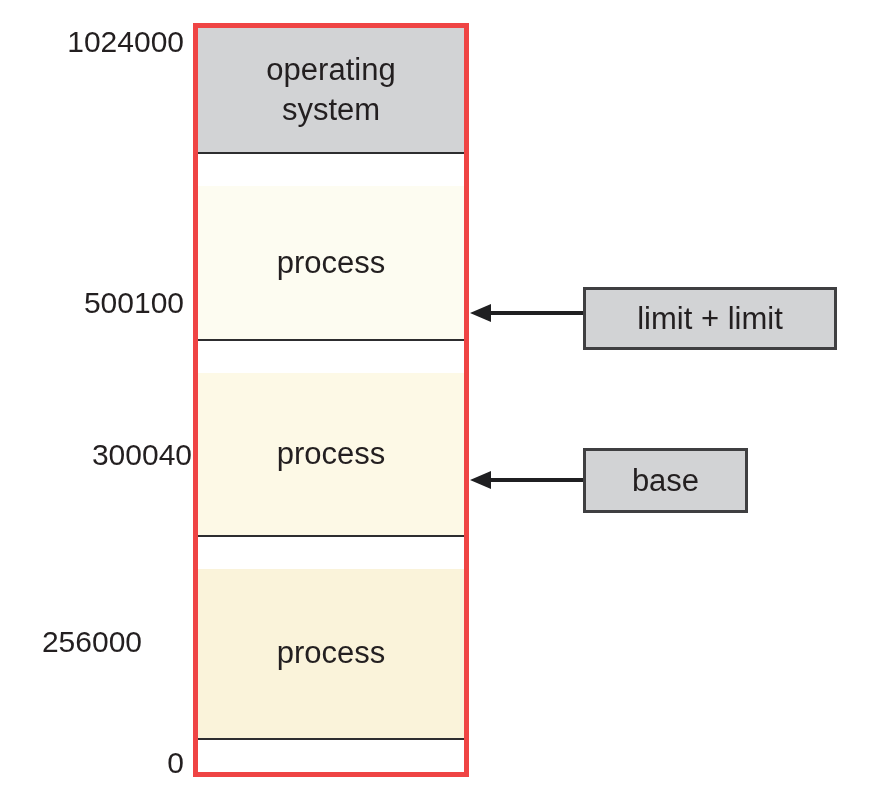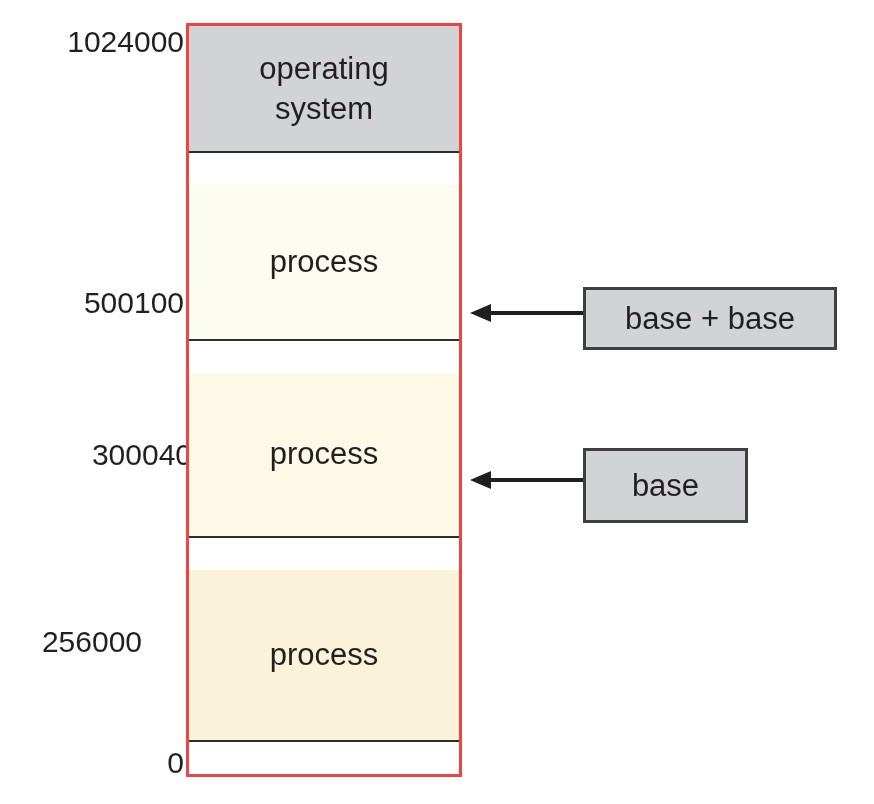--- a/index.html
+++ b/index.html
@@ -9,26 +9,26 @@
     height: 804px;
     background: #ffffff;
     font-family: "Liberation Sans", sans-serif;
     color: #231f20;
     overflow: hidden;
   }
 
   
   .memory-column {
     position: absolute;
-    left: 186px;
+    left: 193px;
     top: 23px;
     width: 276px;
     height: 754px;
     box-sizing: border-box;
-    border: 3px solid #ef4444;
+    border: 5px solid #ef4444;
     display: flex;
     flex-direction: column;
     gap: 32px;
   }
   .seg {
     box-sizing: border-box;
     display: flex;
     align-items: center;
     justify-content: center;
     border-bottom: 2px solid #2d2d2f;
@@ -70,21 +70,21 @@
     box-sizing: border-box;
     background: #d2d3d5;
     border: 3px solid #3f3f41;
     display: flex;
     align-items: center;
     justify-content: center;
     font-size: 31px;
     color: #231f20;
   }
   .box-base-limit { left: 583px; top: 287px; width: 254px; height: 63px; }
-  .box-base       { left: 583px; top: 448px; width: 165px; height: 75px; }
+  .box-base       { left: 583px; top: 448px; width: 165px; height: 65px; }
 
   .arrow-line {
     position: absolute;
     height: 4px;
     background: #1f1f21;
   }
   .line-1 { left: 487px; top: 311px; width: 97px; }
   .line-2 { left: 487px; top: 478px; width: 97px; }
 
   .arrow-head {
@@ -124,21 +124,21 @@
       <span class="seg-label">process</span>
     </div>
     <div class="seg seg-free">
       <span class="seg-label"></span>
     </div>
   </div>
 
   <div class="arrow-head head-1"></div>
   <div class="arrow-line line-1"></div>
   <div class="ann-box box-base-limit">
-    <span>base + base</span>
+    <span>limit + limit</span>
   </div>
 
   <div class="arrow-head head-2"></div>
   <div class="arrow-line line-2"></div>
   <div class="ann-box box-base">
     <span>base</span>
   </div>
 
 </div>
 

